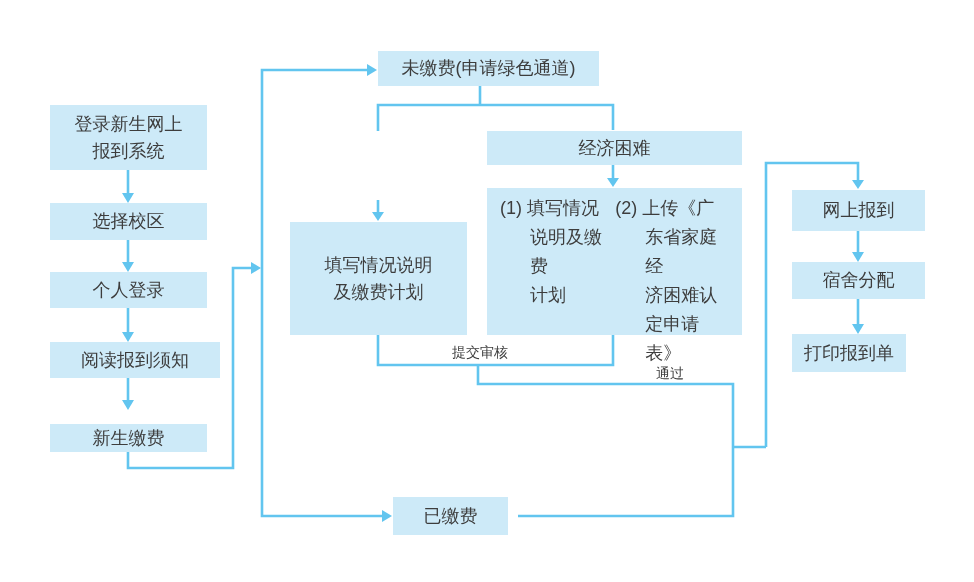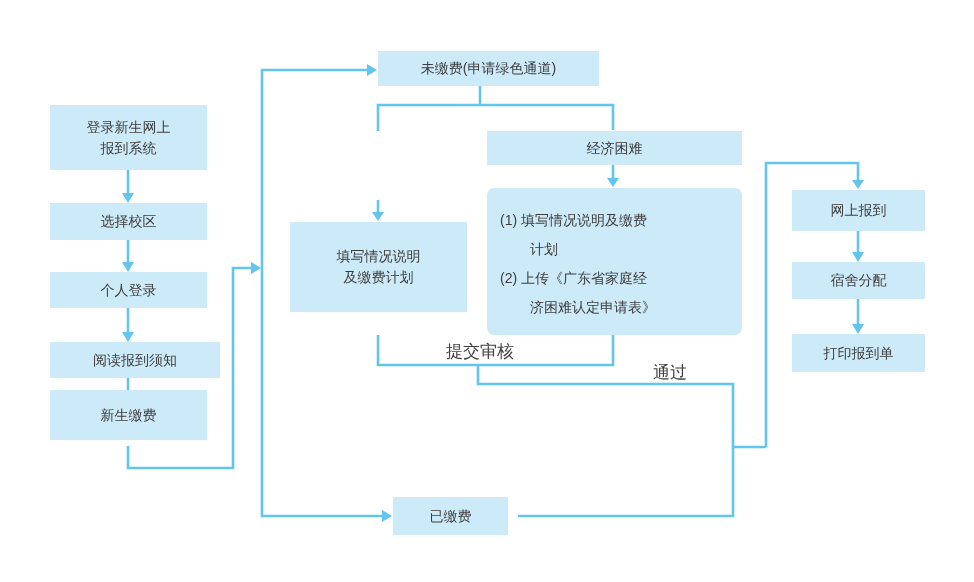--- a/index.html
+++ b/index.html
@@ -33,42 +33,41 @@
     fill: var(--line);
     stroke: none;
   }
   .node {
     position: absolute;
     background: var(--box-fill);
     display: flex;
     align-items: center;
     justify-content: center;
     text-align: center;
-    font-size: 14px;
+    font-size: 18px;
     line-height: 1.5;
     white-space: pre-line;
     color: var(--text);
   }
   .node.steps {
-    flex-direction: column;
+    flex-direction: row;
     align-items: flex-start;
     justify-content: center;
     text-align: left;
     padding: 6px 10px 2px 13px;
-    border-radius: 7px;
   }
   .node.steps .item {
     padding-left: 30px;
     text-indent: -30px;
     line-height: 29px;
     white-space: pre-line;
   }
   .edge-label {
     position: absolute;
-    font-size: 17px;
+    font-size: 14px;
     line-height: 22px;
     text-align: center;
     color: var(--text);
     white-space: nowrap;
   }
 </style>
 </head>
 <body>
 
 <div class="stage">
@@ -111,35 +110,35 @@
     <polygon points="852,252 864,252 858,262"></polygon>
     <path d="M858 299 V324"></path>
     <polygon points="852,324 864,324 858,334"></polygon>
   </svg>
 
   <div class="node" style="left:50px; top:105px; width:157px; height:65px;">登录新生网上
 报到系统</div>
   <div class="node" style="left:50px; top:203px; width:157px; height:37px;">选择校区</div>
   <div class="node" style="left:50px; top:272px; width:157px; height:36px;">个人登录</div>
   <div class="node" style="left:50px; top:342px; width:170px; height:36px;">阅读报到须知</div>
-  <div class="node" style="left:50px; top:390px; width:157px; height:50px;">新生缴费</div>
+  <div class="node" style="left:50px; top:424px; width:157px; height:28px;">新生缴费</div>
 
   <div class="node" style="left:378px; top:51px; width:221px; height:35px;">未缴费(申请绿色通道)</div>
-  <div class="node" style="left:290px; top:222px; width:177px; height:90px;">填写情况说明
+  <div class="node" style="left:290px; top:222px; width:177px; height:113px;">填写情况说明
 及缴费计划</div>
   <div class="node" style="left:487px; top:131px; width:255px; height:34px;">经济困难</div>
   <div class="node steps" style="left:487px; top:188px; width:255px; height:147px;">
     <div class="item">(1) 填写情况说明及缴费
 计划</div>
     <div class="item">(2) 上传《广东省家庭经
 济困难认定申请表》</div>
   </div>
 
   <div class="node" style="left:393px; top:497px; width:115px; height:38px;">已缴费</div>
 
   <div class="node" style="left:792px; top:190px; width:133px; height:41px;">网上报到</div>
   <div class="node" style="left:792px; top:262px; width:133px; height:37px;">宿舍分配</div>
-  <div class="node" style="left:792px; top:334px; width:133px; height:38px;text-align:right;">打印报到单</div>
+  <div class="node" style="left:792px; top:334px; width:114px; height:38px;text-align:right;">打印报到单</div>
 
   <div class="edge-label" style="left:420px; top:341px; width:120px;">提交审核</div>
   <div class="edge-label" style="left:640px; top:362px; width:60px;">通过</div>
 
 </div>
 
 </body></html>

